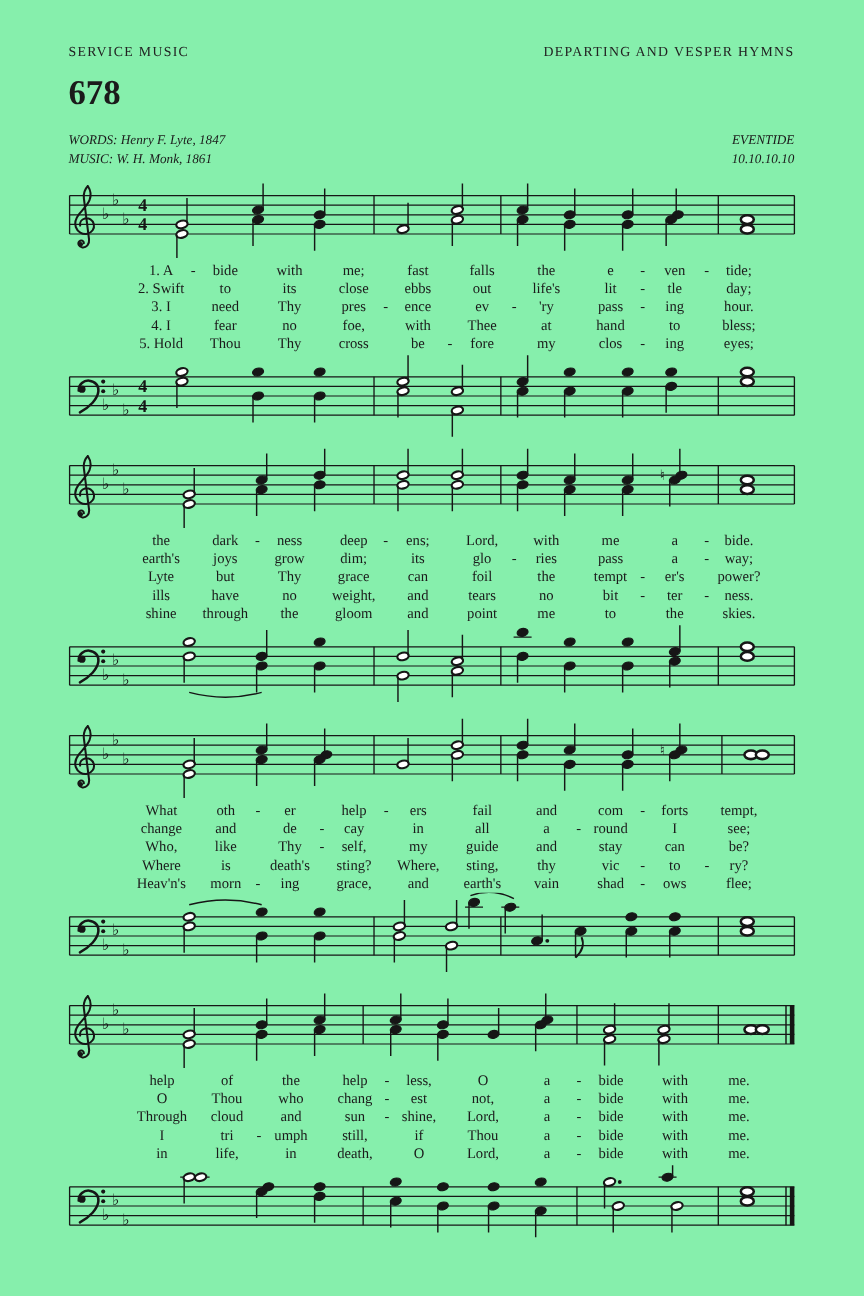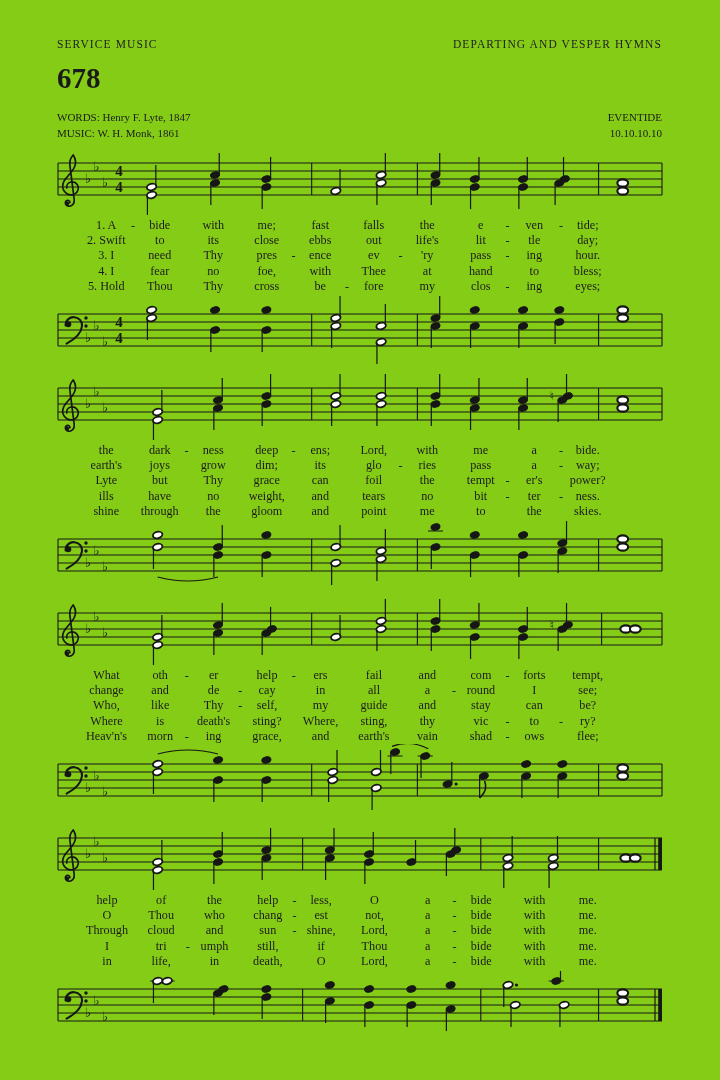--- a/index.html
+++ b/index.html
@@ -1,35 +1,35 @@
 <!DOCTYPE html>
 <html><head>
 <meta charset="utf-8">
 <style>
   html,body{margin:0;padding:0;background:#e8e8e8;}
   .page{
-    position:relative; width:720px; height:1080px; background:#84cc16;
+    position:relative; width:720px; height:1080px; background:#86efac;
     font-family:"Liberation Serif", serif; color:#1b1b1b; overflow:hidden;
     box-sizing:border-box;
   }
   .running-heads{
     display:flex; justify-content:space-between;
     margin:38px 58px 0 57px; font-size:11.5px; letter-spacing:1.1px;
     color:#222;
   }
   .title-row{ position:relative; margin:12px 58px 0 57px; height:40px;}
   .hymn-number{ position:absolute; left:0; top:0; font-size:29px; font-weight:bold;text-align:right;}
   .hymn-title{ position:absolute; left:0; right:0; top:1px; text-align:center; font-size:27px; font-weight:bold;}
   .credits{ display:flex; justify-content:space-between; margin:8px 58px 0 57px;
-    font-size:11px; line-height:15.5px;}
+    font-size:11px; line-height:15.5px;font-style:italic;}
   .credits .right{ text-align:right;}
   .music{ margin:2px 0 0 50px; width:622px;}
   svg.staff{ display:block; width:620px; height:74px;}
   .lyrics{
-    margin:1px 0 0 36px; width:522px; height:76px;
+    margin:1px 0 0 64px; width:522px; height:76px;
     display:grid; grid-template-columns:repeat(9, 1fr 13px) 1fr;
     font-size:12.2px; line-height:15.2px; text-align:center;
     white-space:nowrap;
   }
   .lyrics div{overflow:visible;}
 </style>
 </head>
 <body>
 
 <div class="page">

